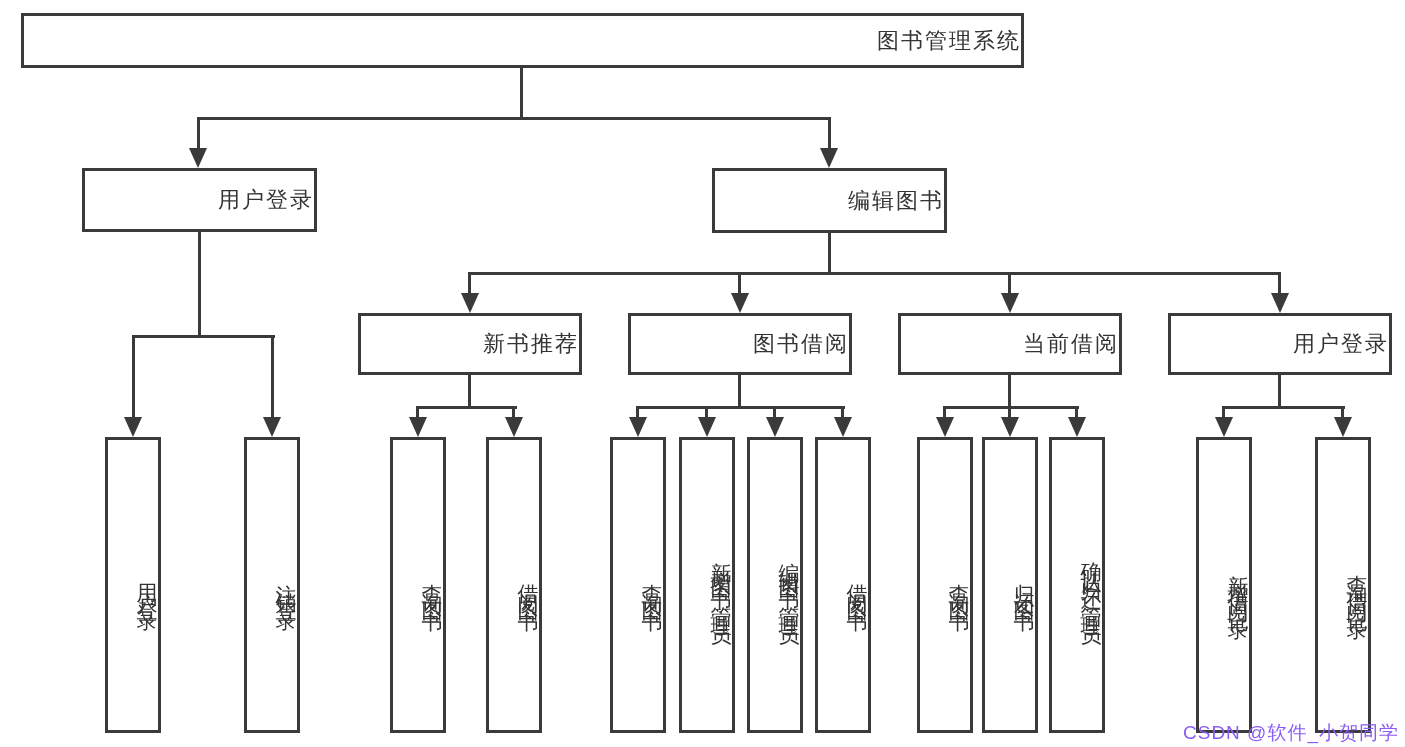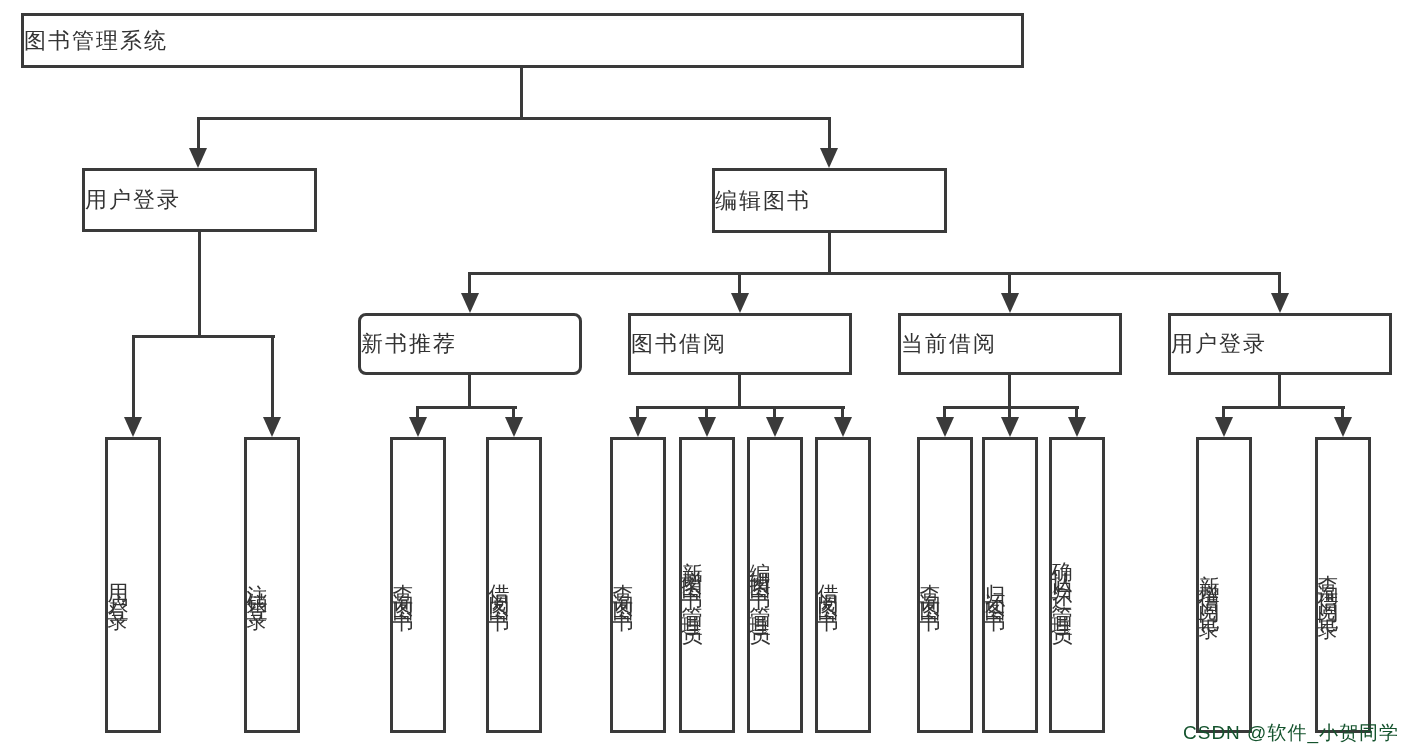--- a/index.html
+++ b/index.html
@@ -2,38 +2,38 @@
 <html><head>
 <meta charset="utf-8">
 <style>
   html,body{margin:0;padding:0;background:#ffffff;}
   .stage{
     position:relative;width:1405px;height:747px;background:#ffffff;
     font-family:"Liberation Sans","DejaVu Sans",sans-serif;color:#333333;overflow:hidden;
   }
   .box{
     position:absolute;box-sizing:border-box;border:3px solid #3a3a3a;background:#ffffff;
-    display:flex;align-items:center;justify-content:flex-start;
+    display:flex;align-items:center;justify-content:flex-end;
     font-size:22px;letter-spacing:2px;white-space:nowrap;
   }
   .vbox{font-size:21px;}
   .vbox .vtext{
     writing-mode:vertical-rl;text-orientation:mixed;letter-spacing:9px;line-height:1;
   }
   .hline,.vline{position:absolute;background:#3a3a3a;}
   .hline{height:3px;}
   .vline{width:3px;}
   .arrow{
     position:absolute;width:0;height:0;
     border-left:9px solid transparent;border-right:9px solid transparent;
     border-top:20px solid #3a3a3a;
   }
   .watermark{
     position:absolute;left:1183px;top:720px;z-index:10;
-    font-size:19px;letter-spacing:1px;color:#14532d;white-space:nowrap;
+    font-size:19px;letter-spacing:1px;color:#8b5cf6;white-space:nowrap;
   }
 </style>
 </head>
 <body>
 
 <div class="stage">
 
   <div class="box" style="left:21px;top:13px;width:1003px;height:55px;">
     <span>图书管理系统</span>
   </div>
@@ -63,21 +63,21 @@
   <div class="hline" style="left:468px;top:272px;width:813px;"></div>
   <div class="vline" style="left:468px;top:272px;height:23px;"></div>
   <div class="arrow" style="left:461px;top:293px;"></div>
   <div class="vline" style="left:738px;top:272px;height:23px;"></div>
   <div class="arrow" style="left:731px;top:293px;"></div>
   <div class="vline" style="left:1008px;top:272px;height:23px;"></div>
   <div class="arrow" style="left:1001px;top:293px;"></div>
   <div class="vline" style="left:1278px;top:272px;height:23px;"></div>
   <div class="arrow" style="left:1271px;top:293px;"></div>
 
-  <div class="box" style="left:358px;top:313px;width:224px;height:62px;border-radius:8px;">
+  <div class="box" style="left:358px;top:313px;width:224px;height:62px;">
     <span>新书推荐</span>
   </div>
   <div class="box" style="left:898px;top:313px;width:224px;height:62px;">
     <span>当前借阅</span>
   </div>
   <div class="box" style="left:628px;top:313px;width:224px;height:62px;">
     <span>图书借阅</span>
   </div>
   <div class="box" style="left:1168px;top:313px;width:224px;height:62px;">
     <span>用户登录</span>

